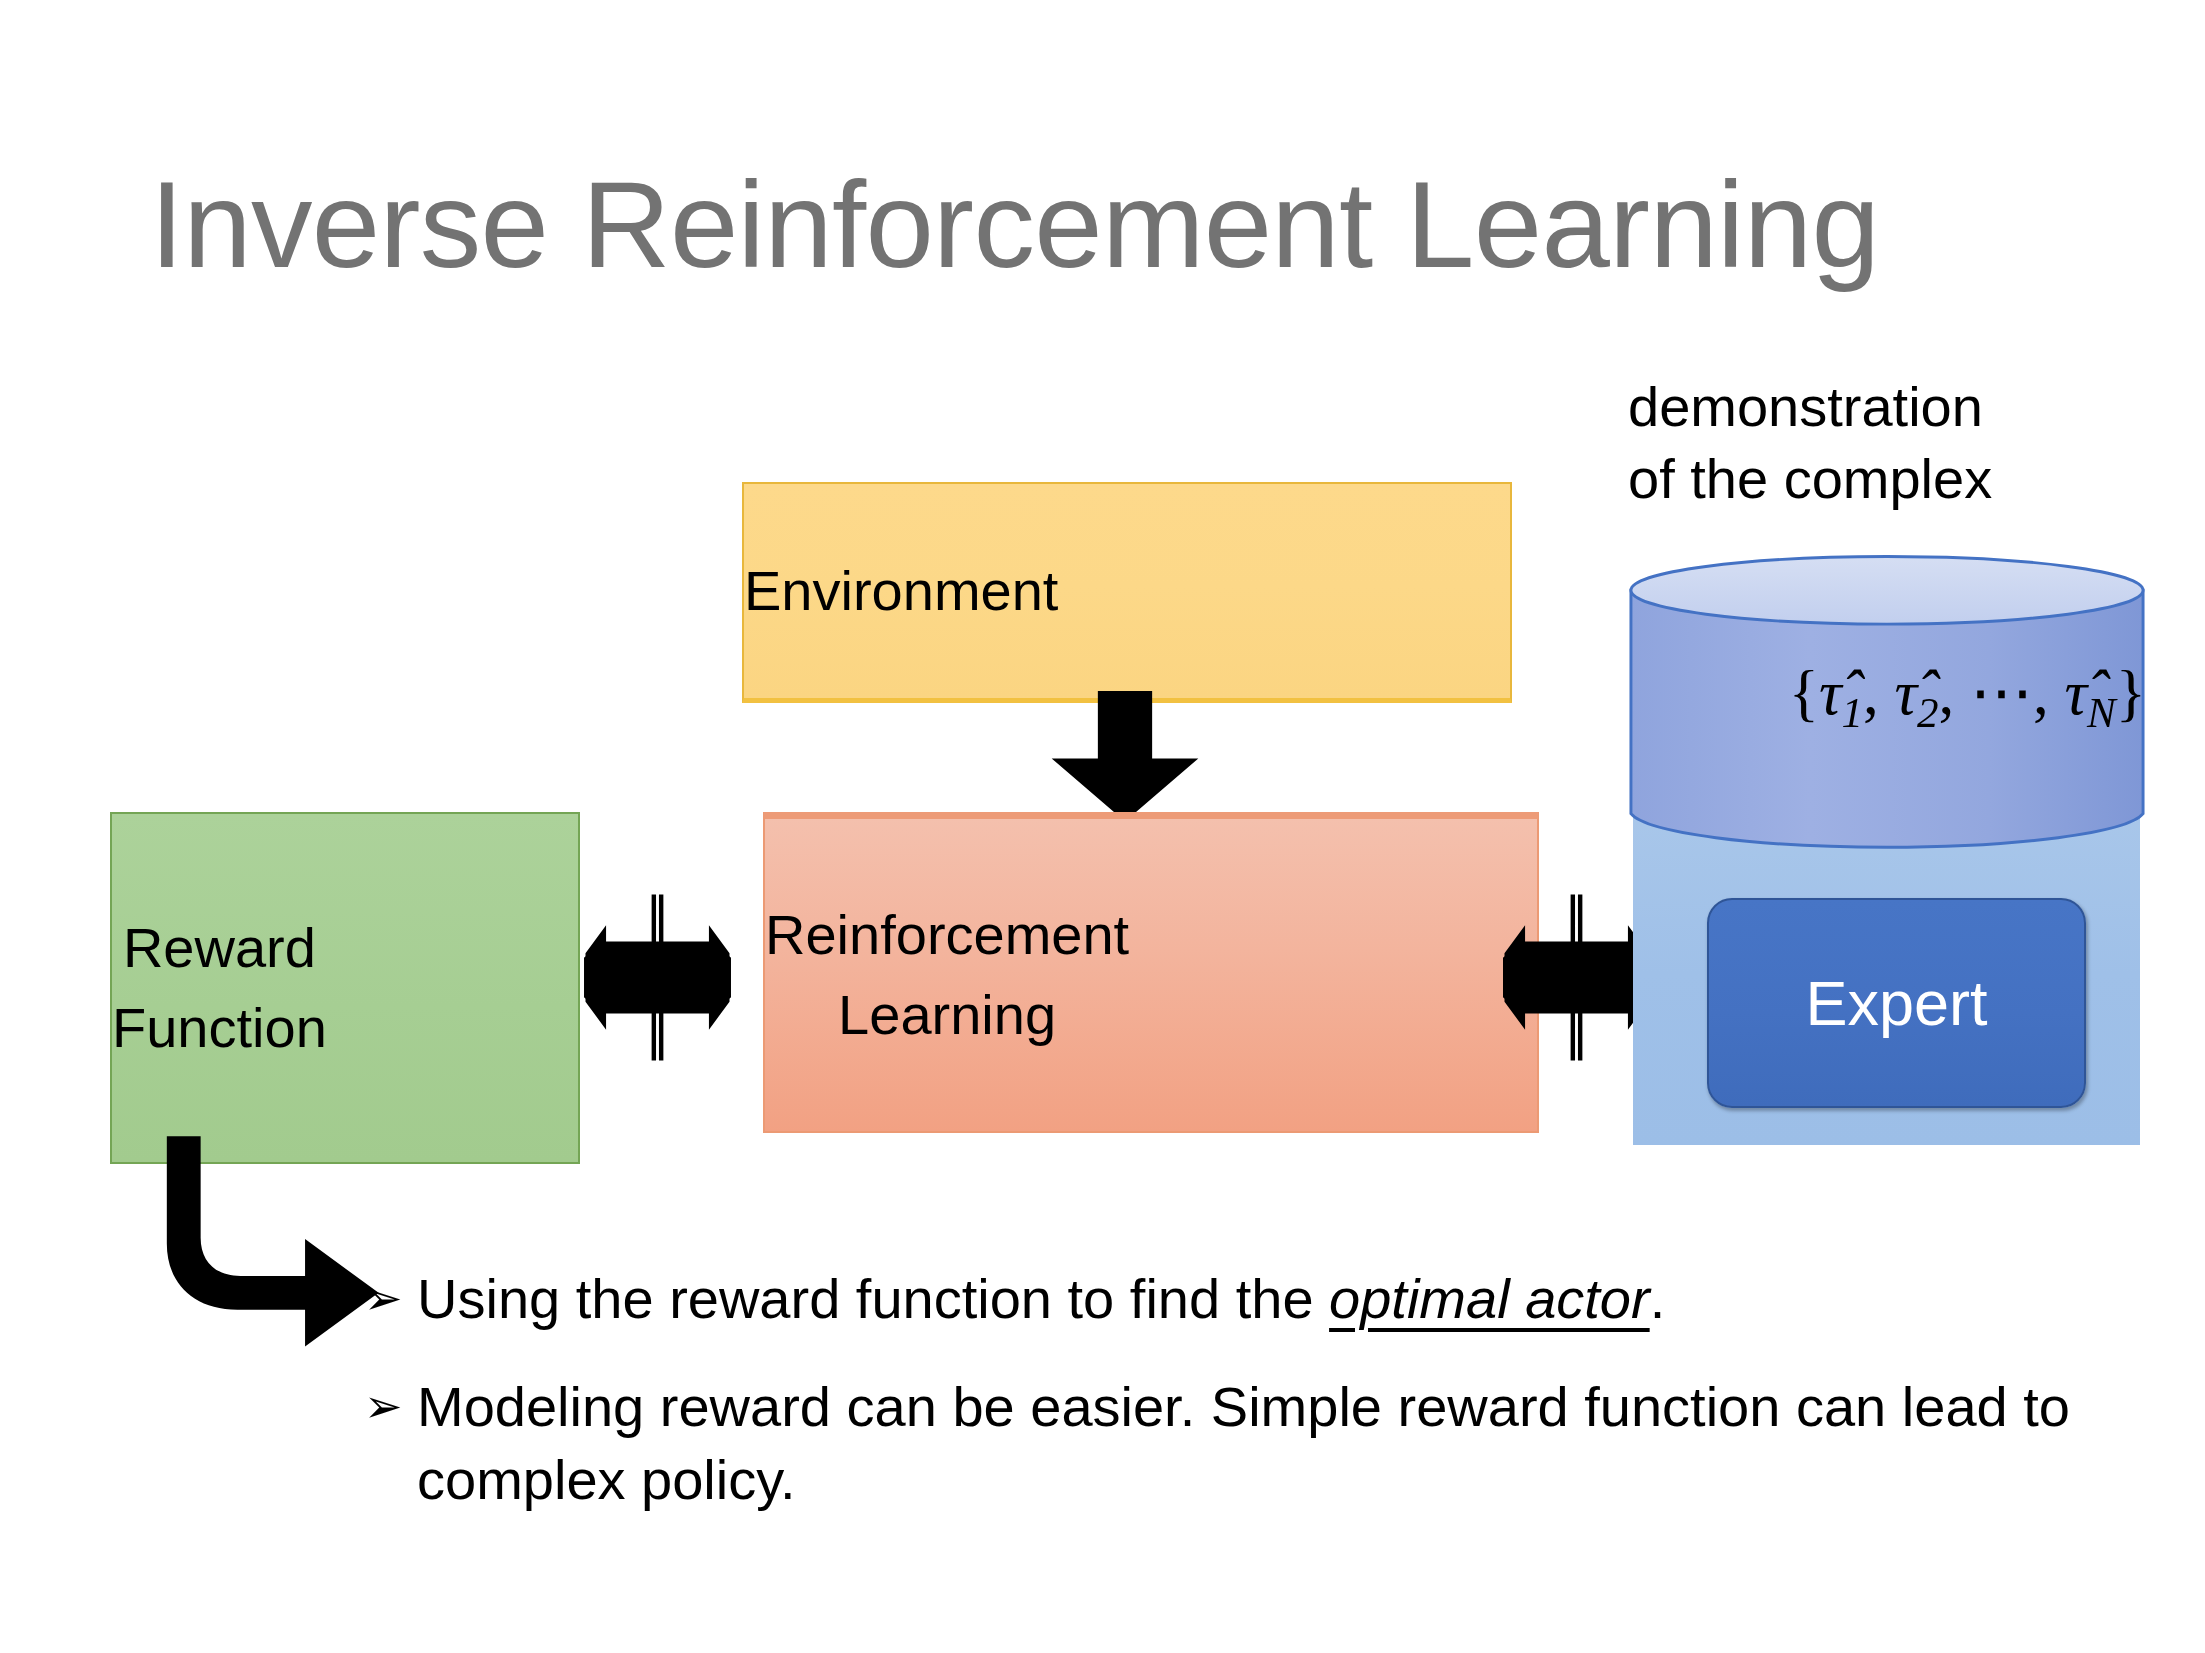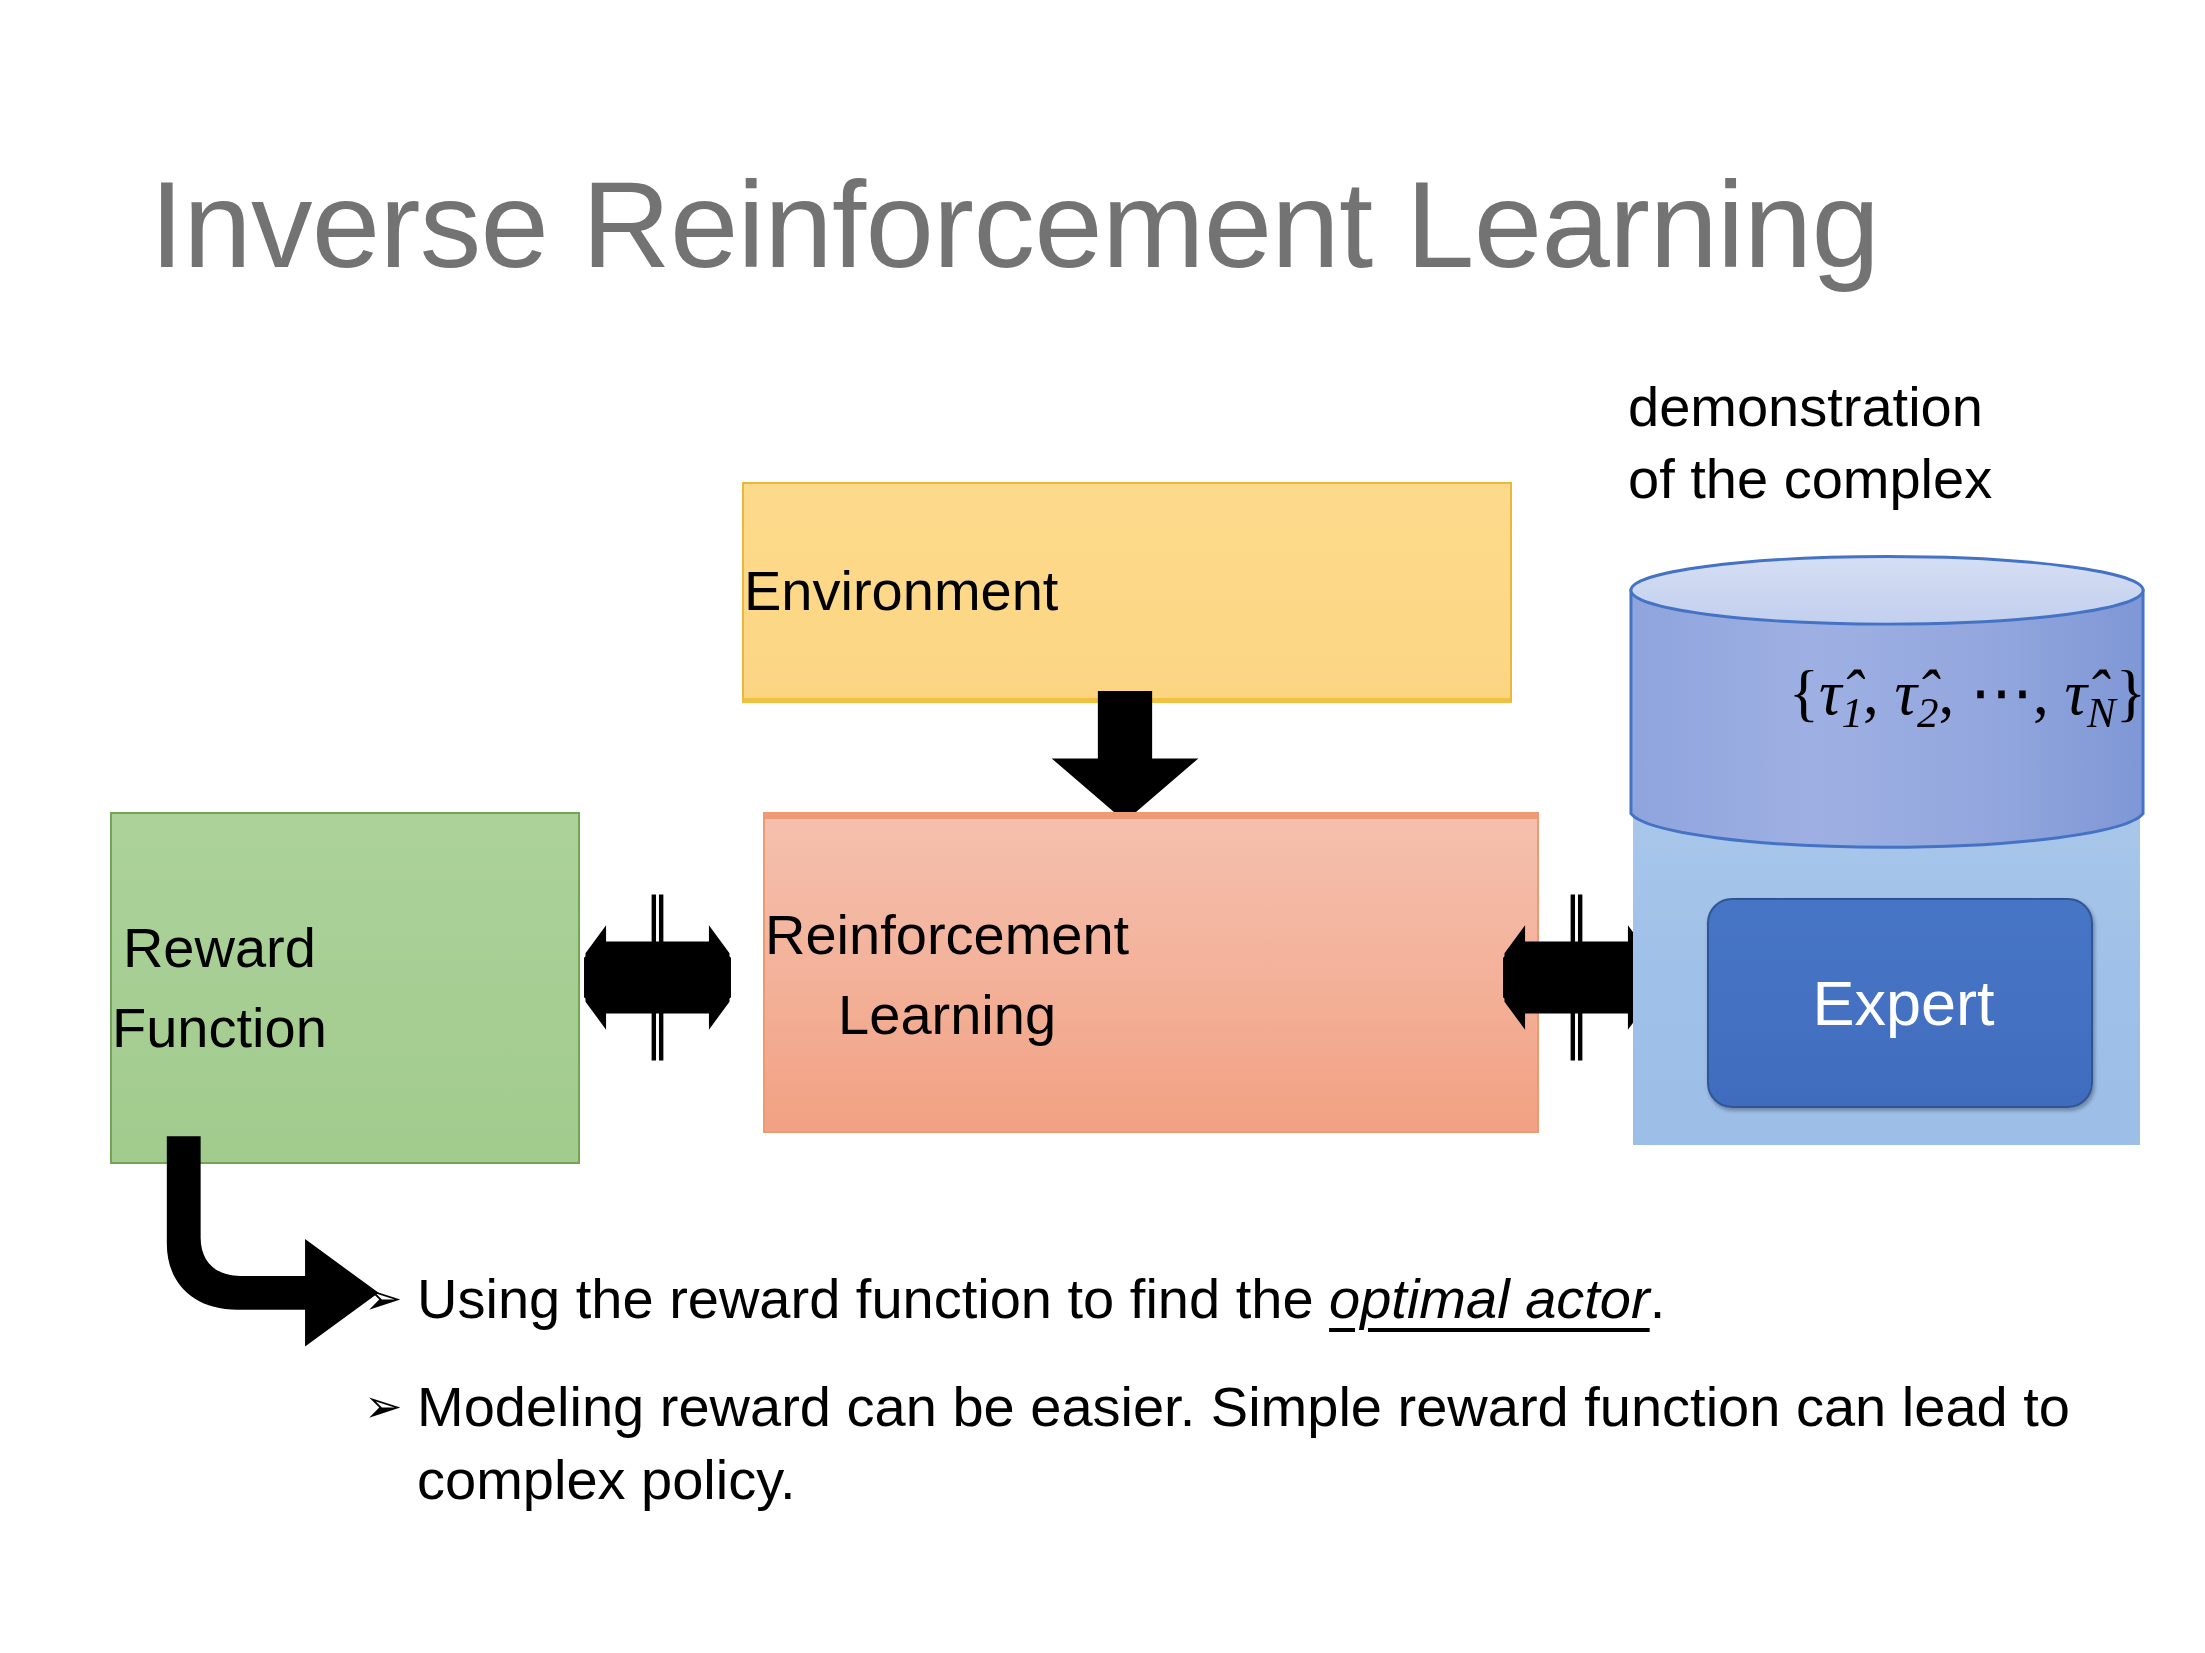--- a/index.html
+++ b/index.html
@@ -60,21 +60,20 @@
     position:absolute; left:1633px; top:801px; width:507px; height:344px;
     background:linear-gradient(180deg,#A9C7EA 0%,#9FC0E8 50%,#9CBEE7 100%);
   }
   #expert-rect{
     position:absolute; left:1707px; top:898px; width:375px; height:206px;
     background:linear-gradient(180deg,#4775C6 0%,#4471C2 55%,#3F6CBC 100%);
     border:2.9px solid #2F5597;
     border-radius:25px;
     display:flex;align-items:center;justify-content:center;
     box-shadow:1.5px 2.2px 3.7px rgba(0,0,0,.28);
-    padding-left:7px;
   }
   #expert-rect .lbl{font-size:63px;color:#ffffff;line-height:1;}
 
   
   #cylinder{position:absolute; left:1628px; top:555px; width:518px; height:294px;}
   #cyl-label{
     position:absolute; left:1628px; top:662px; width:518px;
     text-align:right; color:#000;
     font-family:"Liberation Serif","DejaVu Serif",serif;
     font-style:italic; font-size:63px; line-height:1;

